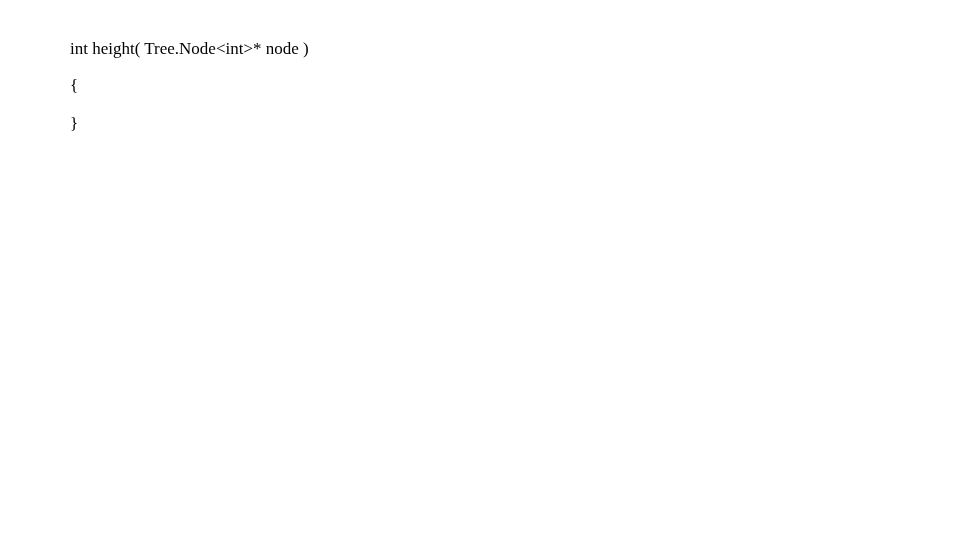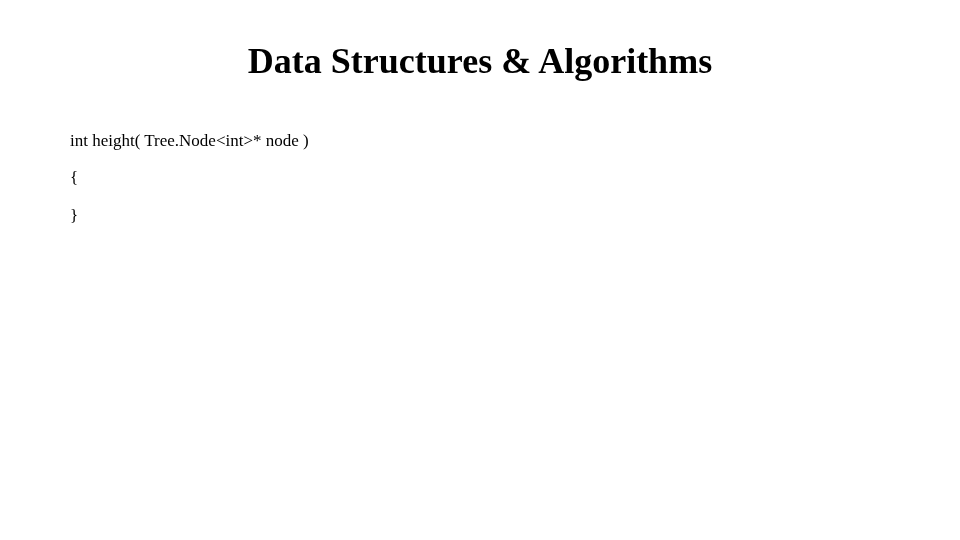--- a/index.html
+++ b/index.html
@@ -31,19 +31,18 @@
     white-space: pre;
   }
   .indent-1 {
     padding-left: 18px;
   }
 </style>
 </head>
 <body>
 
 <div class="slide">
-  <div class="title">Data Structures &amp; Algorithms</div>
   <div class="code-block">
     <div class="code-line">int height( Tree.Node&lt;int&gt;* node )</div>
     <div class="code-line">{</div>
     <div class="code-line">}</div>
   </div>
 </div>
 
 </body></html>

